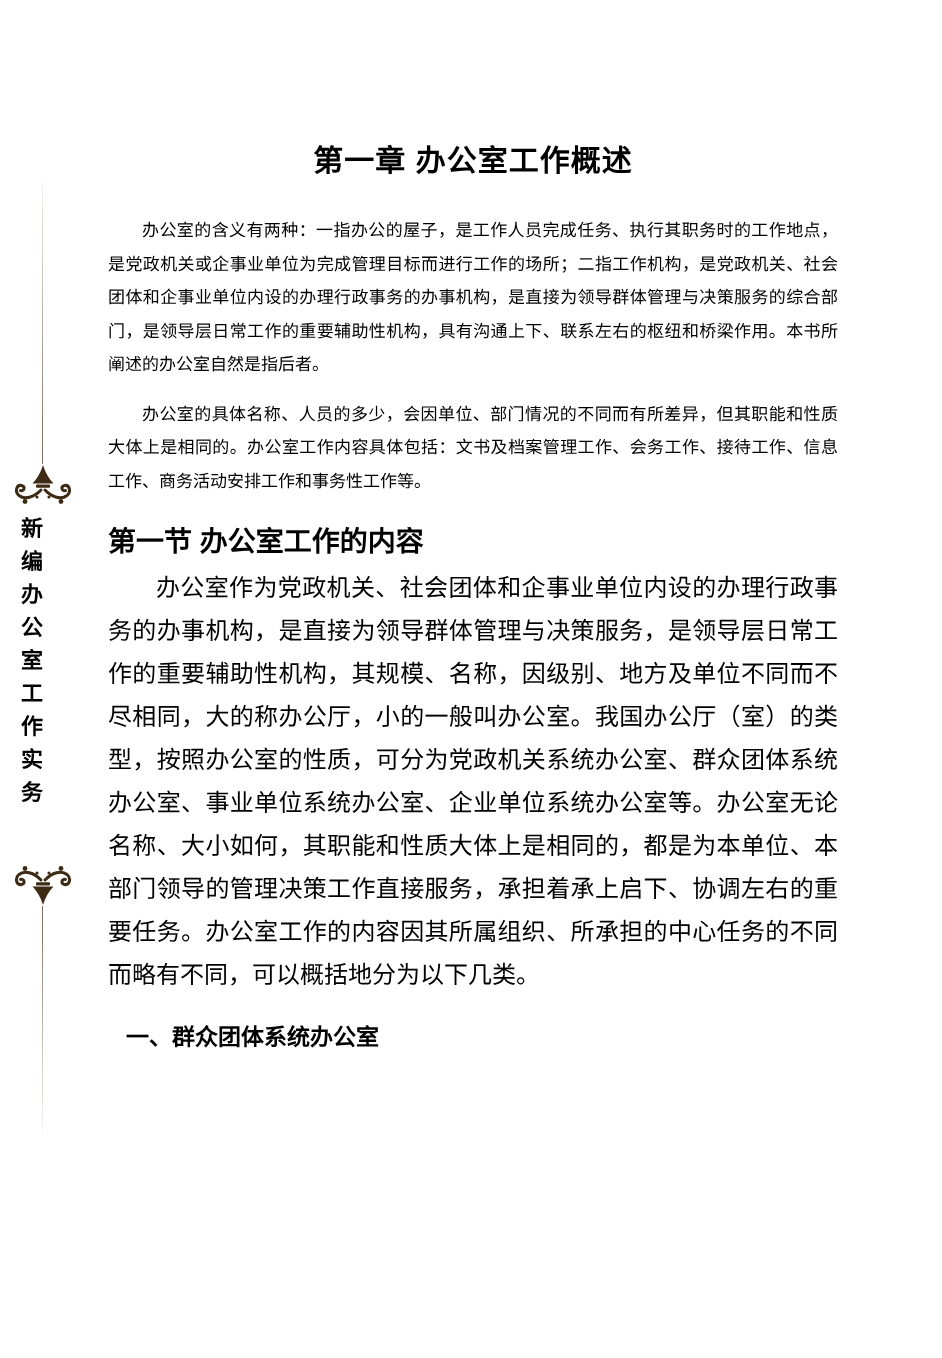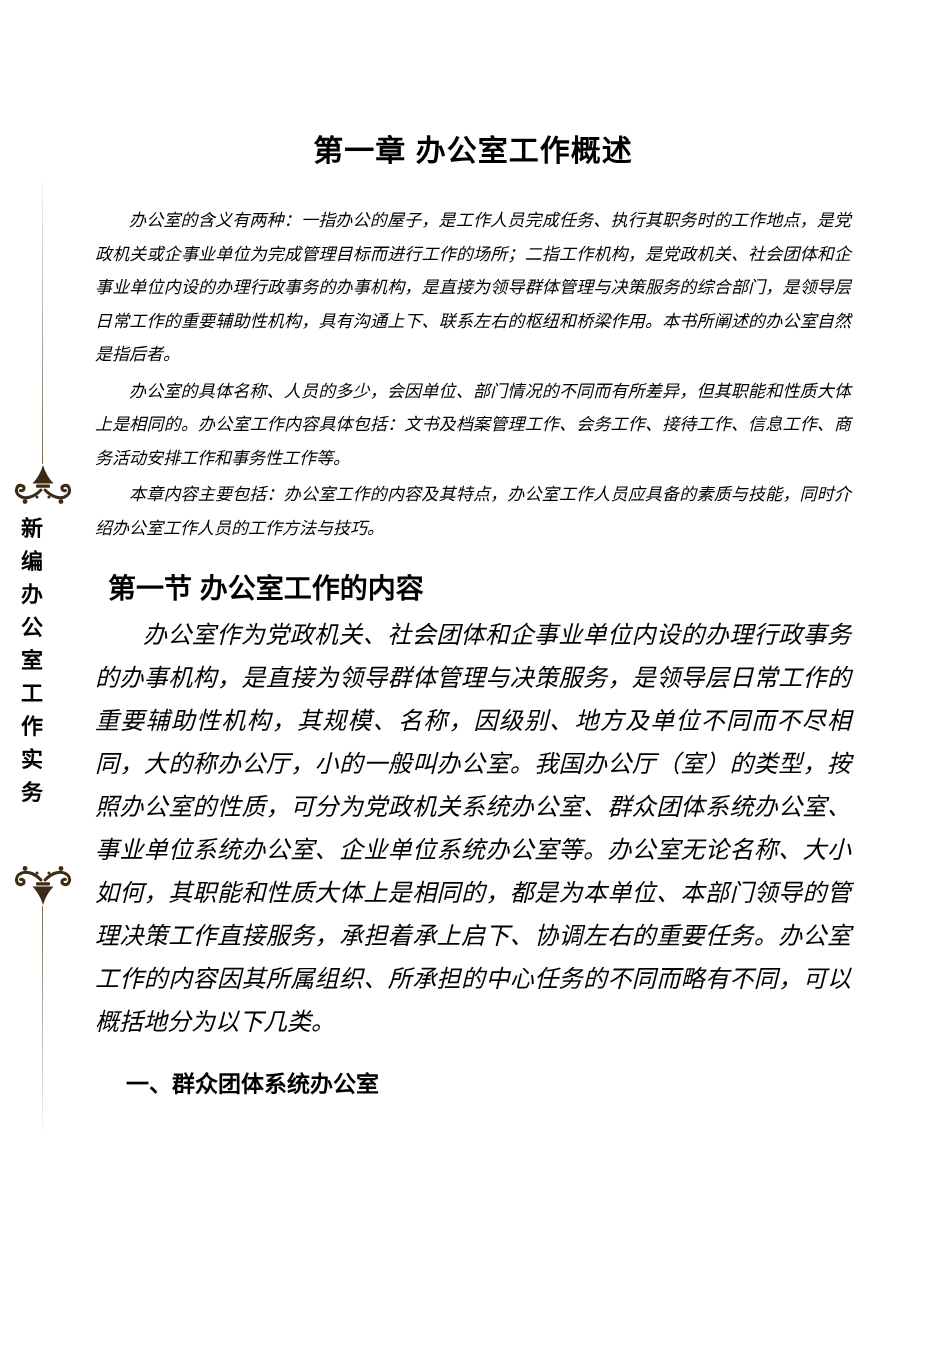--- a/index.html
+++ b/index.html
@@ -58,33 +58,32 @@
     color: #000000;
   }
 
   
   .content {
     position: absolute;
     left: 92px; top: 0;
     width: 762px;
   }
   .chapter-title {
-    margin: 8px;
+    margin: 18px;
     padding-top: 120px;
     font-size: 30px;
     line-height: 46px;
     font-weight: bold;
     text-align: center;
     letter-spacing: 1px;
   }
   p {
-    margin: 3px;
+    margin: 16px;
     text-align: justify;
     text-indent: 2em;
-    font-style: italic;
   }
   .intro {
     font-size: 17px;
     line-height: 33.5px;
   }
   .intro-first { margin-top: 30px; }
   .section-title {
     margin: 24px 0 0 16px;
     font-size: 28px;
     line-height: 40px;
@@ -173,21 +172,20 @@
     </div>
 
     <div class="rule rule-bottom"></div>
   </aside>
 
   <main class="content">
     <h1 class="chapter-title">第一章 办公室工作概述</h1>
 
     <p class="intro intro-first">办公室的含义有两种：一指办公的屋子，是工作人员完成任务、执行其职务时的工作地点，是党政机关或企事业单位为完成管理目标而进行工作的场所；二指工作机构，是党政机关、社会团体和企事业单位内设的办理行政事务的办事机构，是直接为领导群体管理与决策服务的综合部门，是领导层日常工作的重要辅助性机构，具有沟通上下、联系左右的枢纽和桥梁作用。本书所阐述的办公室自然是指后者。</p>
     <p class="intro">办公室的具体名称、人员的多少，会因单位、部门情况的不同而有所差异，但其职能和性质大体上是相同的。办公室工作内容具体包括：文书及档案管理工作、会务工作、接待工作、信息工作、商务活动安排工作和事务性工作等。</p>
-    <p class="intro">本章内容主要包括：办公室工作的内容及其特点，办公室工作人员应具备的素质与技能，同时介绍办公室工作人员的工作方法与技巧。</p>
 
     <h2 class="section-title">第一节 办公室工作的内容</h2>
 
 
 
     <p class="body-paragraph">办公室作为党政机关、社会团体和企事业单位内设的办理行政事务的办事机构，是直接为领导群体管理与决策服务，是领导层日常工作的重要辅助性机构，其规模、名称，因级别、地方及单位不同而不尽相同，大的称办公厅，小的一般叫办公室。我国办公厅（室）的类型，按照办公室的性质，可分为党政机关系统办公室、群众团体系统办公室、事业单位系统办公室、企业单位系统办公室等。办公室无论名称、大小如何，其职能和性质大体上是相同的，都是为本单位、本部门领导的管理决策工作直接服务，承担着承上启下、协调左右的重要任务。办公室工作的内容因其所属组织、所承担的中心任务的不同而略有不同，可以概括地分为以下几类。</p>
 
     <h4 class="subsection-title">一、群众团体系统办公室</h4>
   </main>
 

